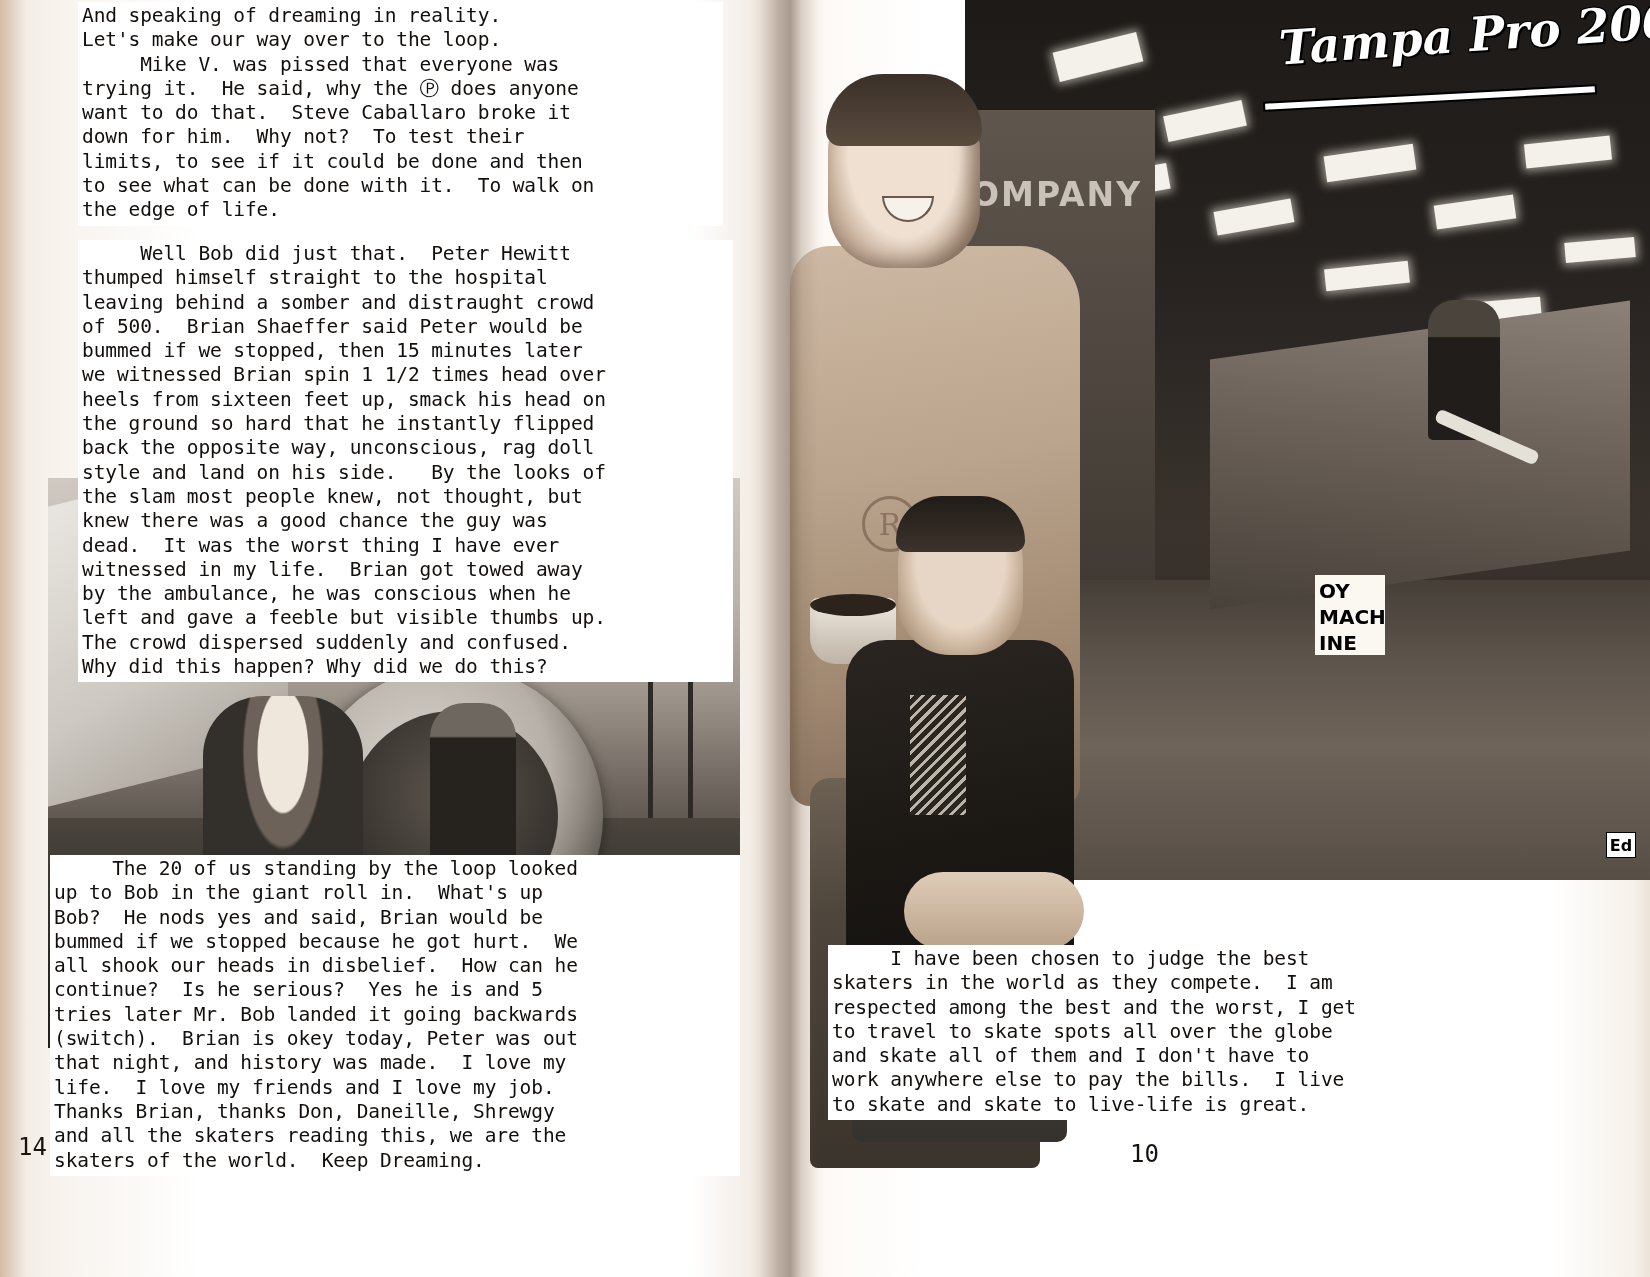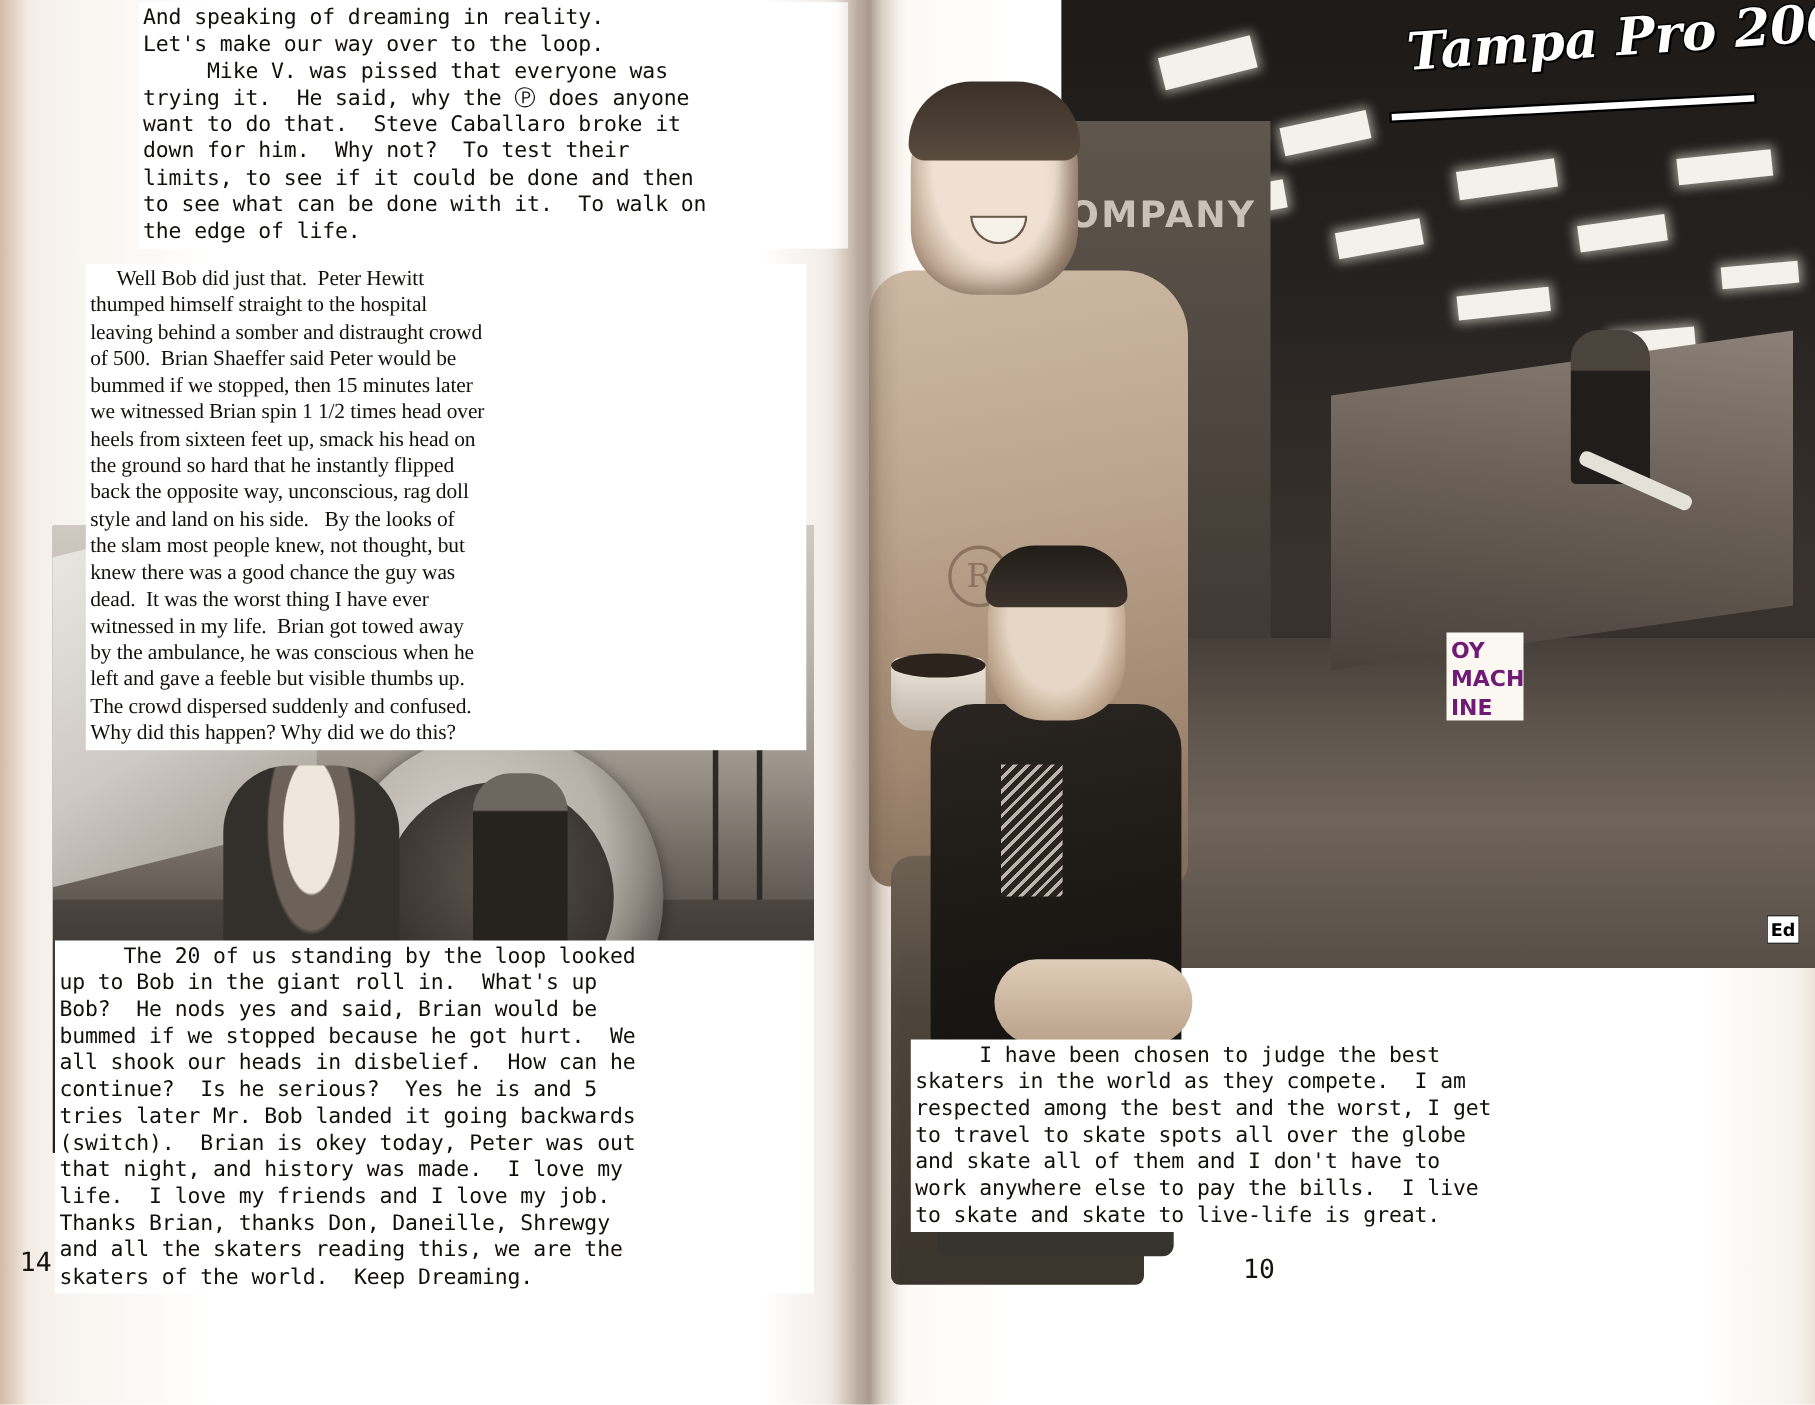--- a/index.html
+++ b/index.html
@@ -70,22 +70,22 @@
   .text-block {
     position: absolute;
     background: #ffffff;
     z-index: 4;
     padding: 2px 4px 3px 4px;
   }
 
   
   #left-page { position: absolute; top: 0; left: 0; width: 790px; height: 1277px; }
 
-  #para-intro { left: 78px; top: 2px; width: 645px; margin-left: 48px; }
-  #para-bob   { left: 78px; top: 240px; width: 655px; font-family: Liberation Serif, serif; }
+  #para-intro { left: 78px; top: 2px; width: 645px; }
+  #para-bob   { left: 78px; top: 240px; width: 655px; }
   #para-loop  { left: 50px; top: 855px; width: 690px; }
 
   #page-num-left {
     position: absolute; left: 18px; top: 1133px;
     font-family: "DejaVu Sans Mono", monospace;
     font-size: 24px; color: #15120f; z-index: 5;
   }
 
   
   #photo-loop {
@@ -206,21 +206,21 @@
     white-space: nowrap;
   }
   .tp-banner-underline {
     position:absolute; left:300px; top:95px; width:330px; height:6px;
     background:#ffffff; transform: rotate(-3deg);
     box-shadow: 0 0 0 2px #000;
   }
   .tp-toymachine {
     position:absolute; left:350px; top:575px;
     width:70px; height:80px; background:#fbf8f2;
-    color:#701a75; font-family:"DejaVu Sans", sans-serif;
+    color:#000000; font-family:"DejaVu Sans", sans-serif;
     font-weight:bold; font-size:20px; line-height:26px;
     padding:3px 4px; letter-spacing:0px;
   }
   .tp-ed {
     position:absolute; right:14px; bottom:22px;
     width:30px; height:26px; background:#ffffff;
     color:#000; font-family:"DejaVu Sans", sans-serif; font-weight:bold;
     font-size:16px; line-height:26px; text-align:center;
     border:1px solid #000;
   }

